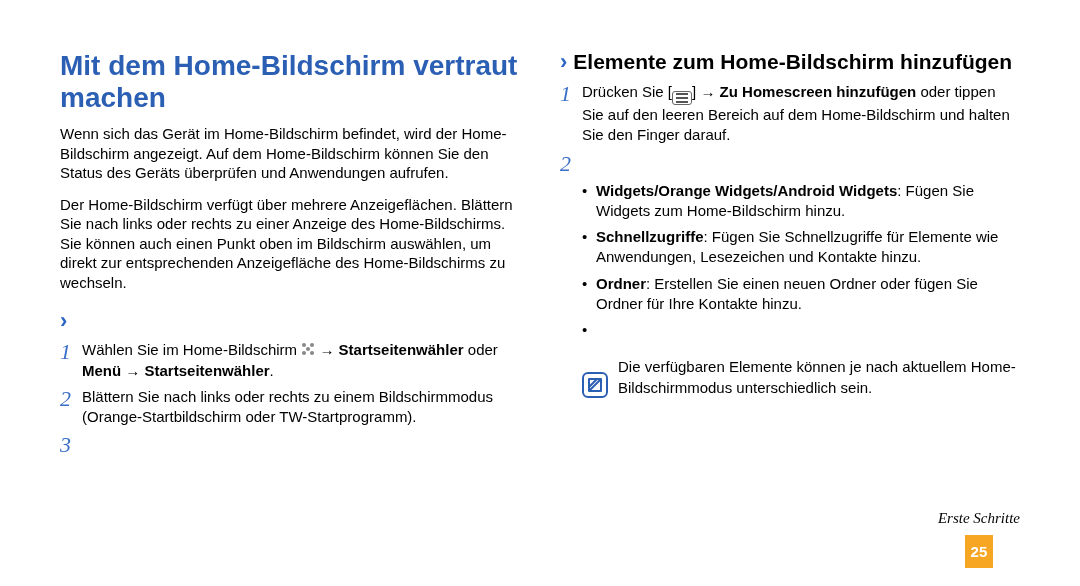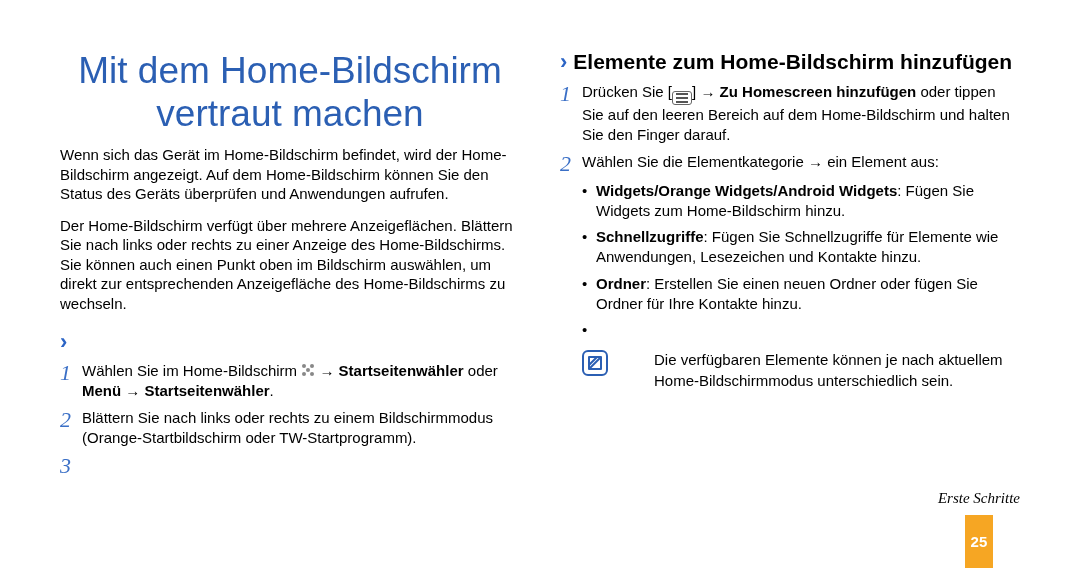--- a/index.html
+++ b/index.html
@@ -17,25 +17,24 @@
     gap: 40px;
     height: 100%;
   }
   .col {
     flex: 1;
     display: flex;
     flex-direction: column;
   }
   .title {
     color: #2b5fb3;
-    font-size: 37px;
-    font-weight: normal;
+    font-size: 28px;
+    font-weight: bold;
     line-height: 1.15;
     margin-bottom: 10px;
-    text-align: center;
   }
   .body-text {
     font-size: 15px;
     line-height: 1.3;
     margin-bottom: 12px;
   }
   .subheading {
     display: flex;
     align-items: baseline;
     font-size: 21px;
@@ -76,24 +75,23 @@
     font-size: 15px;
     line-height: 1.35;
     margin-bottom: 6px;
   }
   .dot {
     width: 14px;
     flex-shrink: 0;
   }
   .note-row {
     display: flex;
-    align-items: flex-start;
-    margin-top: 4px;
+    align-items: flex-end;
+    margin-top: 11px;
     margin-left: 22px;
-    gap: 36px;
   }
   .note-icon {
     width: 26px; height: 26px;
     border: 2.5px solid #2b5fb3;
     border-radius: 6px;
     display: flex; align-items: center; justify-content: center;
     flex-shrink: 0;
     margin-right: 10px;
   }
   .note-icon svg { display: block; }
@@ -134,21 +132,21 @@
     font-size: 15px;
     font-style: italic;
     font-family: Georgia, 'Times New Roman', serif;
     display: flex; align-items: center; gap: 8px; flex-direction: column;
   }
   .page-num {
     font-style: normal;
     font-family: Arial, sans-serif;
     color: #fff;
     background: #f6a623;
-    padding: 18px 6px;
+    padding: 8px 6px;
     font-weight: bold;
   }
 </style>
 </head>
 <body>
 
 <div class="page">
   <div class="col">
     <div class="title">Mit dem Home-Bildschirm vertraut machen</div>
     <div class="body-text">Wenn sich das Gerät im Home-Bildschirm befindet, wird der Home-Bildschirm angezeigt. Auf dem Home-Bildschirm können Sie den Status des Geräts überprüfen und Anwendungen aufrufen.</div>
@@ -185,21 +183,20 @@
       <span class="step-num">1</span>
       <span class="step-body">
         <span>Drücken Sie [</span><span class="menu-icon">
             <span></span>
           </span><span>] → </span><span class="bold">Zu Homescreen hinzufügen</span><span> oder tippen Sie auf den leeren Bereich auf dem Home-Bildschirm und halten Sie den Finger darauf.</span>
       </span>
     </div>
 
     <div class="step">
       <span class="step-num">2</span>
-      <span class="step-body">Wählen Sie die Elementkategorie → ein Element aus:</span>
     </div>
 
     <div class="bullets">
       <div class="bullet">
         <span class="dot">•</span>
         <span><span class="bold">Widgets/Orange Widgets/Android Widgets</span><span>: Fügen Sie Widgets zum Home-Bildschirm hinzu.</span></span>
       </div>
       <div class="bullet">
         <span class="dot">•</span>
         <span><span class="bold">Schnellzugriffe</span><span>: Fügen Sie Schnellzugriffe für Elemente wie Anwendungen, Lesezeichen und Kontakte hinzu.</span></span>

